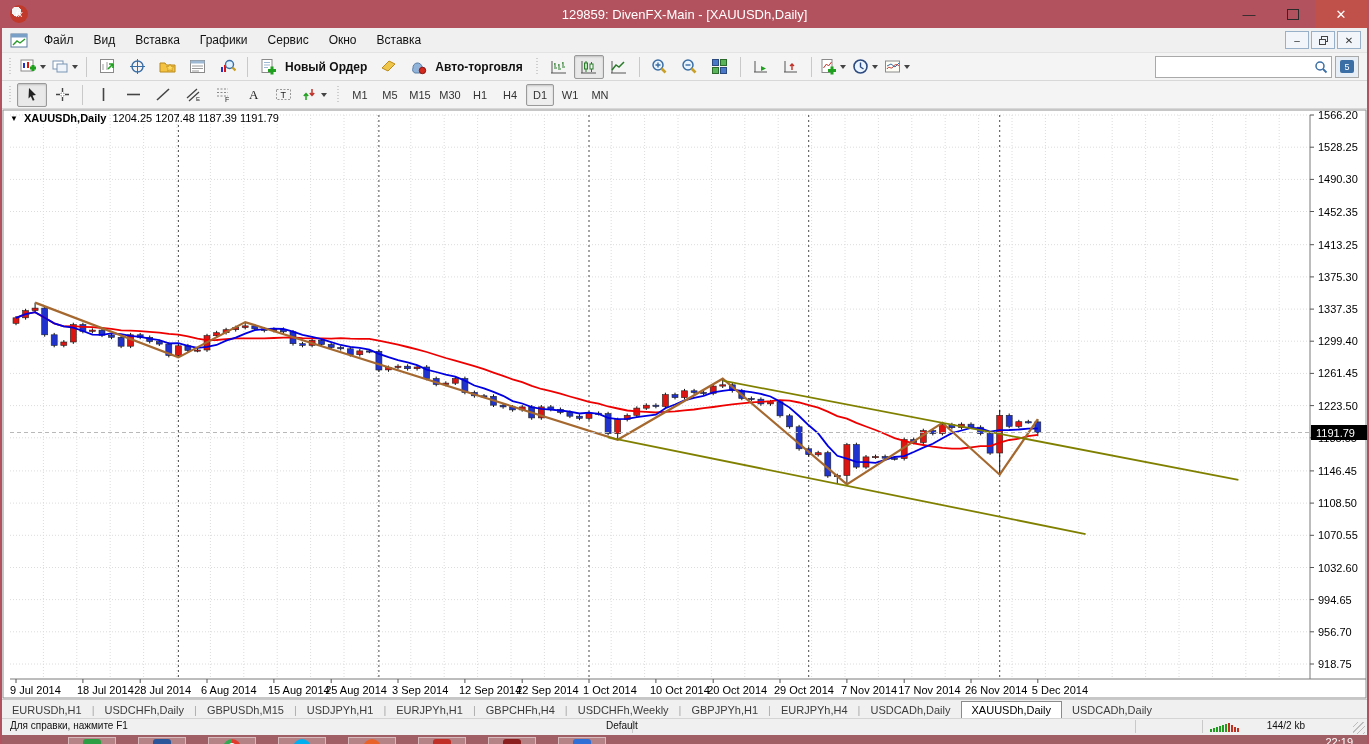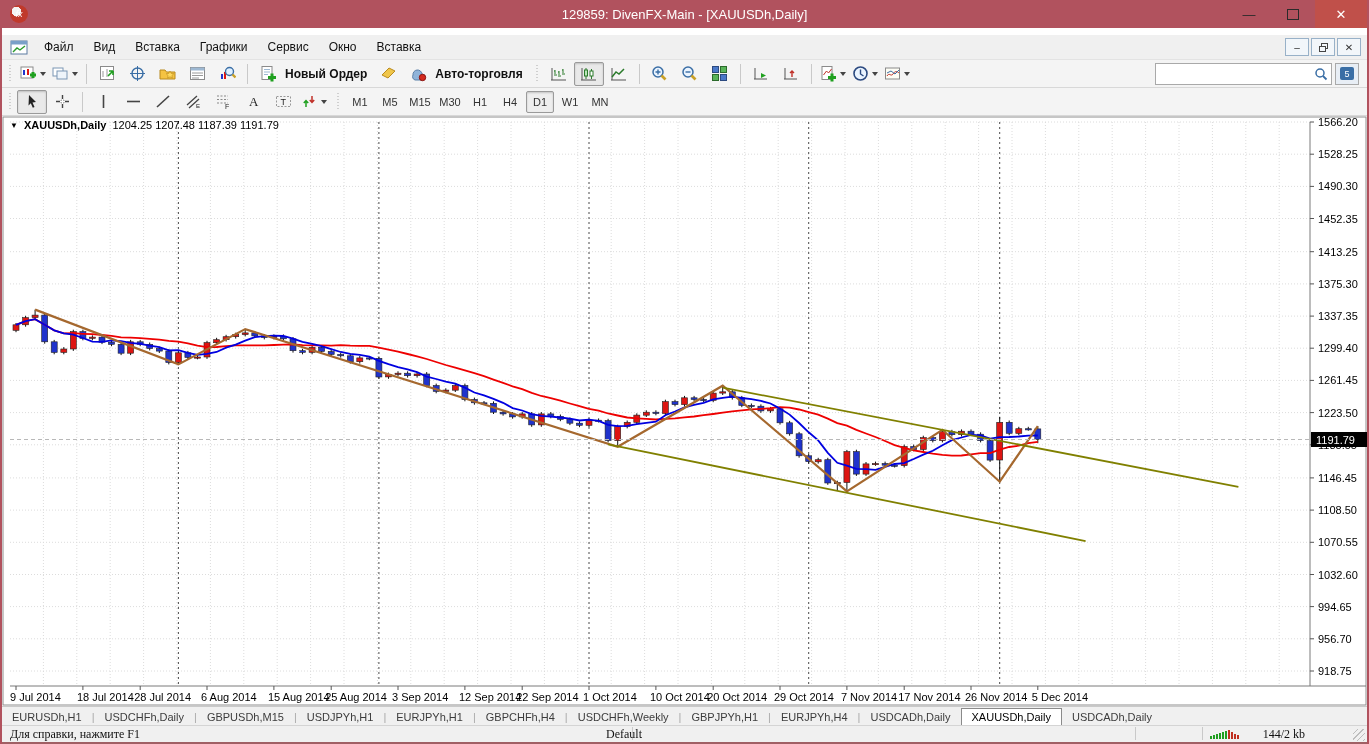--- a/index.html
+++ b/index.html
@@ -8,21 +8,21 @@
   
   .titlebar{height:28px;background:#b1525e;display:flex;align-items:center;position:relative;}
   .app-icon{width:18px;height:18px;margin-left:8px;border-radius:50%;background:radial-gradient(circle at 35% 35%,#f3f3f3 0 28%,#c0392b 29% 100%);
     color:#fff;font-size:9px;font-style:italic;display:flex;align-items:center;justify-content:center;}
   .title{position:absolute;left:0;right:0;text-align:center;color:#ffffff;font-size:13px;}
   .win-controls{margin-left:auto;display:flex;height:100%;align-items:stretch;z-index:2;}
   .wc{width:44px;display:flex;align-items:center;justify-content:center;color:#2a2a2a;font-size:13px;}
   .wc.close{background:#c0504a;color:#fff;width:52px;}
   .wc .box{width:10px;height:9px;border:1.5px solid #2a2a2a;display:inline-block;}
   
-  .menubar{height:24px;background:#f0f0f0;border-bottom:1px solid #e3e3e3;display:flex;align-items:center;margin-top:7px;}
+  .menubar{height:24px;background:#f0f0f0;border-bottom:1px solid #e3e3e3;display:flex;align-items:center;}
   .mdi-icon{width:18px;height:15px;margin:0 6px 0 8px;}
   .menu-item{padding:3px 10px;color:#111;cursor:default;}
   .mdi-controls{margin-left:auto;margin-right:6px;display:flex;gap:2px;}
   .mdi-btn{width:22px;height:16px;border:1px solid #98b1c8;background:#f2f6fa;display:flex;align-items:center;justify-content:center;font-size:10px;color:#333;}
   
   .toolbar{height:27px;background:#f4f4f4;border-bottom:1px solid #d8d8d8;display:flex;align-items:center;position:relative;}
   .grip{width:5px;height:18px;margin:0 4px 0 6px;background-image:repeating-linear-gradient(#cfcfcf 0 1px,transparent 1px 3px);background-size:2px 100%;background-repeat:repeat-y;background-position:1px 0;}
   .sep{width:1px;height:20px;background:#c9c9c9;margin:0 5px;}
   .tbbtn{height:22px;min-width:24px;padding:0 2px;display:flex;align-items:center;justify-content:center;border:1px solid transparent;border-radius:2px;gap:1px;}
   .tbbtn.pressed{border-color:#9a9a9a;background:#e9e9e9;box-shadow:inset 0 1px 2px rgba(0,0,0,.18);}
@@ -39,21 +39,21 @@
   .chartwrap{height:590px;position:relative;background:#fff;}
   .chartwrap svg{position:absolute;left:0;top:0;}
   .symline{position:absolute;left:8px;top:3px;font-size:11px;color:#000;display:flex;gap:6px;align-items:center;}
   .symline .tri{font-size:8px;}
   
   .tabsbar{height:18px;background:#f0f0f0;border-top:1px solid #c9c9c9;display:flex;align-items:flex-end;font-size:11px;color:#3c3c3c;}
   .tab{padding:2px 10px;white-space:nowrap;}
   .tab.active{background:#fff;border:1px solid #8a8a8a;border-bottom:none;color:#000;}
   .tabdiv{color:#aaa;padding:2px 0;}
   
-  .statusbar{height:16px;background:#f0f0f0;border-top:1px solid #d4d4d4;position:relative;font-size:12px;color:#111;font-family:Liberation Serif, serif;}
+  .statusbar{height:16px;background:#f0f0f0;border-top:1px solid #d4d4d4;position:relative;font-size:10px;color:#111;}
   .sb-help{position:absolute;left:8px;top:1px;}
   .sb-div{position:absolute;top:1px;width:1px;height:13px;background:#c9c9c9;}
   .sb-profile{position:absolute;left:604px;top:1px;}
   .sb-signal{position:absolute;left:1208px;top:3px;display:flex;align-items:flex-end;gap:1px;height:10px;}
   .sb-signal i{display:block;width:2px;background:#1f9e1f;}
   .sb-signal i.r{background:#c03020;}
   .sb-traffic{position:absolute;right:62px;top:1px;}
   .sb-grip{position:absolute;right:2px;bottom:1px;width:12px;height:12px;
     background:repeating-linear-gradient(135deg,transparent 0 3px,#bdbdbd 3px 4px);}
   

